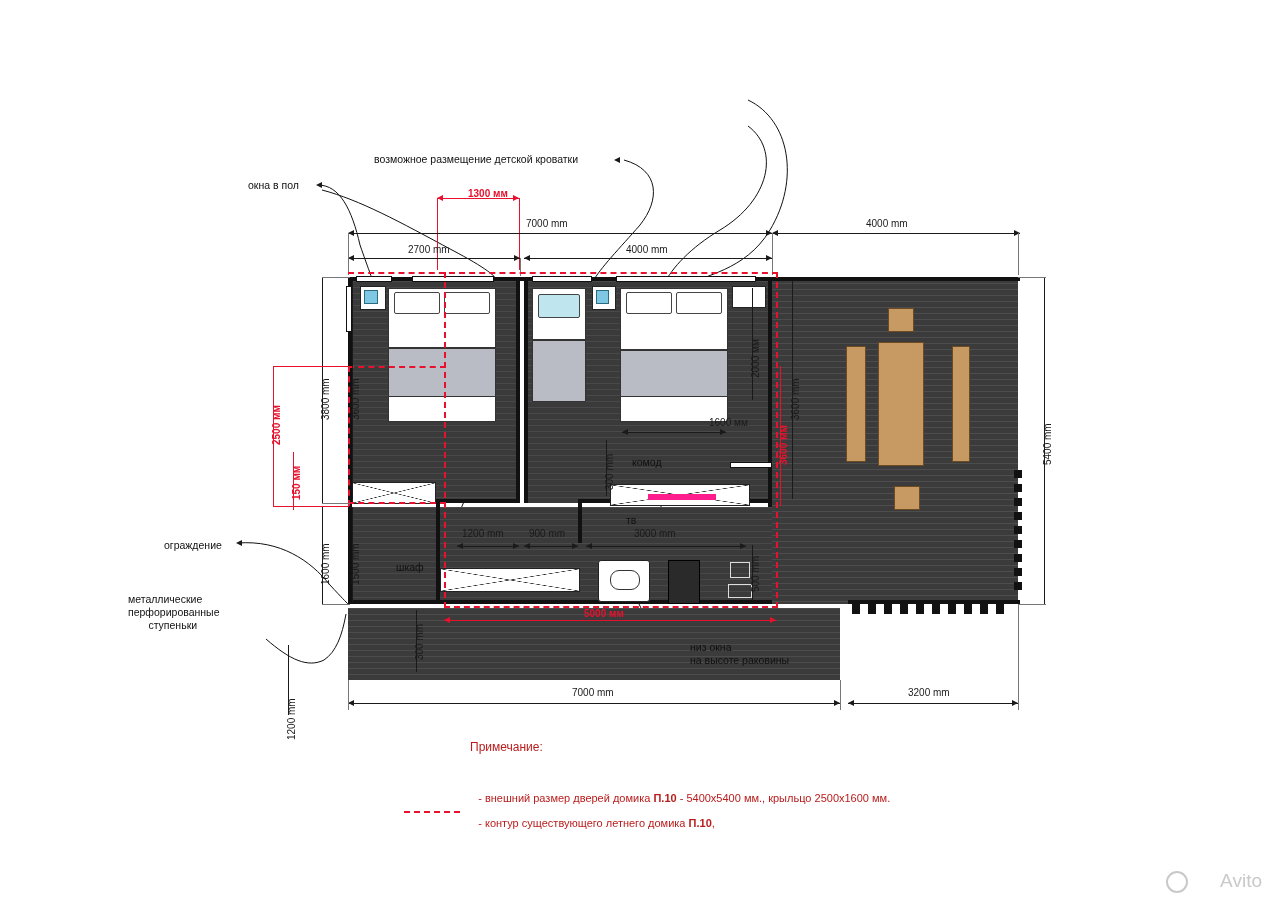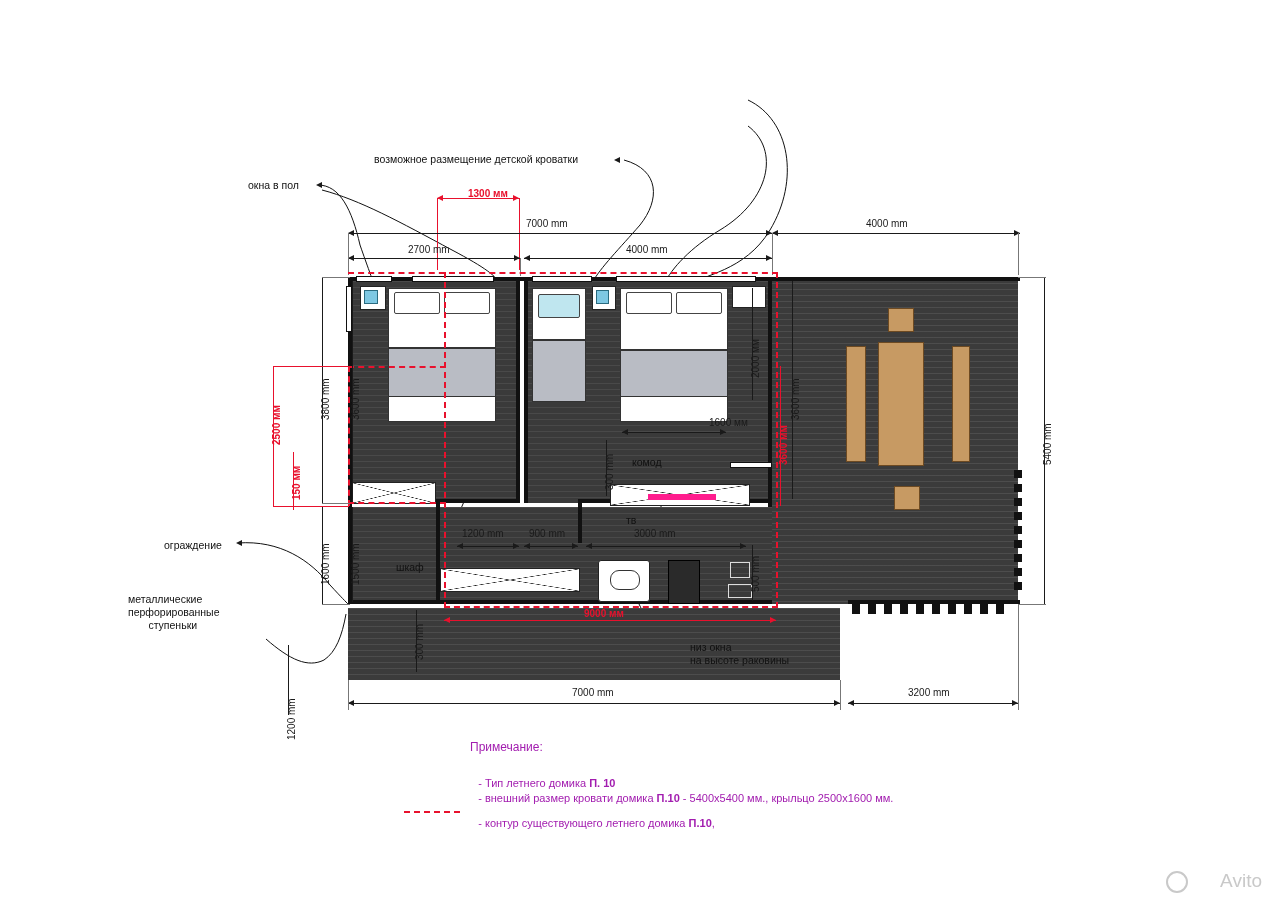--- a/index.html
+++ b/index.html
@@ -164,21 +164,21 @@
   .step {
     position: absolute;
     background: #111;
   }
   .leader {
     position: absolute;
     overflow: visible;
   }
   .leader path, .leader line { fill: none; stroke: #111; stroke-width: 1; }
 
-  .legend { position: absolute; font-size: 11px; color: #a21caf; white-space: pre; }
+  .legend { position: absolute; font-size: 11px; color: #b91c1c; white-space: pre; }
   .legend b { font-weight: bold; }
 
   .watermark {
     position: absolute;
     right: 18px; bottom: 12px;
     font-size: 19px;
     color: #c9c9c9;
     font-family: "Liberation Sans", sans-serif;
   }
   .wm-circle {
@@ -441,21 +441,21 @@
   <div class="dim abs" style="left:529px; top:528px;">900 mm</div>
 
   <div class="hline abs" style="left:586px; top:546px; width:160px;"></div>
   <div class="arrowL abs" style="left:586px; top:543px;"></div>
   <div class="arrowR abs" style="left:740px; top:543px;"></div>
   <div class="dim abs" style="left:634px; top:528px;">3000 mm</div>
 
   <div class="hline red abs" style="left:444px; top:620px; width:332px;"></div>
   <div class="arrowL red abs" style="left:444px; top:617px;"></div>
   <div class="arrowR red abs" style="left:770px; top:617px;"></div>
-  <div class="dim red abs" style="left:584px; top:608px;">9000 мм</div>
+  <div class="dim red abs" style="left:584px; top:608px;">5000 мм</div>
 
   <div class="hline abs" style="left:348px; top:703px; width:492px;"></div>
   <div class="arrowL abs" style="left:348px; top:700px;"></div>
   <div class="arrowR abs" style="left:834px; top:700px;"></div>
   <div class="dim abs" style="left:572px; top:687px;">7000 mm</div>
 
   <div class="hline abs" style="left:848px; top:703px; width:170px;"></div>
   <div class="arrowL abs" style="left:848px; top:700px;"></div>
   <div class="arrowR abs" style="left:1012px; top:700px;"></div>
   <div class="dim abs" style="left:908px; top:687px;">3200 mm</div>
@@ -465,26 +465,23 @@
   <div class="ext abs" style="left:1018px; top:604px; height:106px;"></div>
 
   <div class="note abs" style="left:632px; top:456px;">комод</div>
   <div class="note abs" style="left:626px; top:514px;">тв</div>
   <div class="note abs" style="left:396px; top:561px;">шкаф</div>
   <div class="note abs" style="left:690px; top:641px;">низ окна
 на высоте раковины</div>
 
   <div class="legend" style="left:470px; top:740px; font-size:12px;">Примечание:</div>
 
-  <div class="legend" style="left:466px; top:765px;">
-    <span>- Тип летнего домика </span><b>П. 10</b><span></span>
-  </div>
 
   <div class="legend" style="left:466px; top:780px;">
-    <span>- внешний размер кровати домика </span><b>П.10</b><span> - 5400x5400 мм., крыльцо 2500x1600 мм.</span>
+    <span>- внешний размер дверей домика </span><b>П.10</b><span> - 5400x5400 мм., крыльцо 2500x1600 мм.</span>
   </div>
 
   <div class="abs" style="left:404px; top:811px; width:56px; height:2px; border-top:2px dashed #e8112d;"></div>
   <div class="legend" style="left:466px; top:805px;">
     <span>- контур существующего летнего домика </span><b>П.10</b><span>,</span>
   </div>
 
 
   <div class="wm-circle"></div>
   <div class="watermark">Avito</div>

